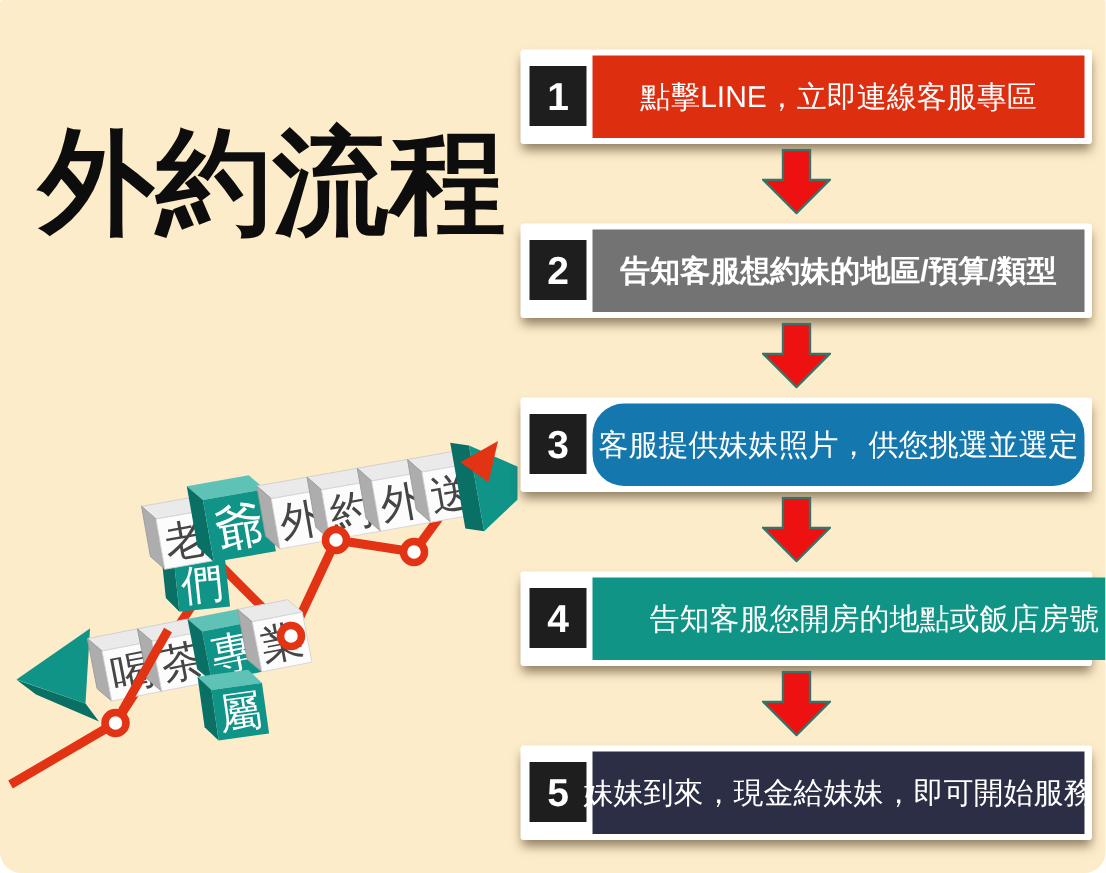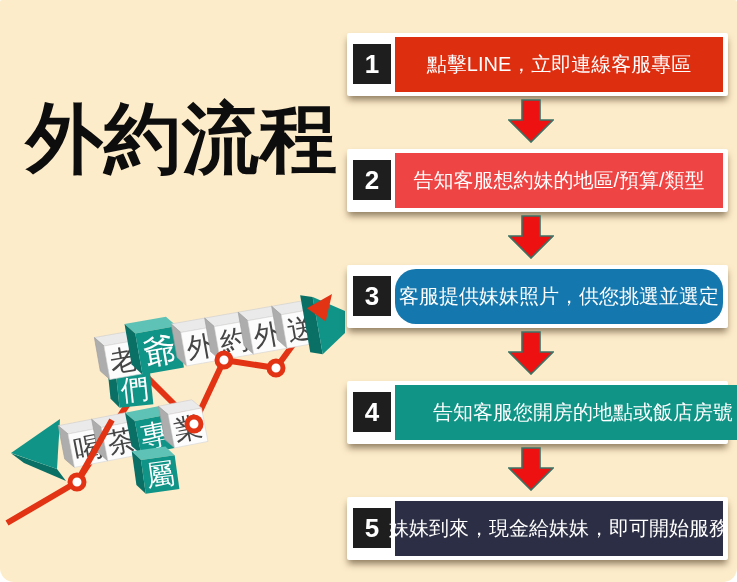--- a/index.html
+++ b/index.html
@@ -3,21 +3,21 @@
 <meta charset="utf-8">
 <style>
   html,body{margin:0;padding:0;background:#ffffff;}
   .canvas{
     position:relative;width:737px;height:582px;overflow:hidden;
     background:#fdecca;border-radius:2px 2px 14px 14px;
     font-family:"Liberation Sans",sans-serif;
   }
   
   .title{
-    position:absolute;left:26px;top:96px;width:310px;
+    position:absolute;left:26px;top:80px;width:310px;
     font-size:77px;font-weight:900;color:#0d0d0d;letter-spacing:1px;
     line-height:1.1;white-space:nowrap;
   }
   
   .step{
     position:absolute;left:347px;width:381px;height:63px;background:#ffffff;
     border-radius:2px;box-shadow:0 5px 7px -1px rgba(55,35,12,.55);
   }
   .num{
     position:absolute;left:6px;top:11px;width:38px;height:40px;background:#1e1e1e;
@@ -163,21 +163,21 @@
   <div class="step" style="top:33px">
     <div class="num">1</div>
     <div class="bar" style="background-color: rgb(221, 46, 16);">點擊LINE，立即連線客服專區</div>
   </div>
   <svg class="down-arrow" style="top:99px" viewBox="0 0 46 44">
       <polygon points="14,1 32,1 32,21 45,21 23,43 1,21 14,21"></polygon>
     </svg>
 
   <div class="step" style="top:149px">
     <div class="num">2</div>
-    <div class="bar" style="background-color: #ef4444;">告知客服想約妹的地區/預算/類型</div>
+    <div class="bar" style="background-color: #737373; font-weight: bold;">告知客服想約妹的地區/預算/類型</div>
   </div>
   <svg class="down-arrow" style="top:215px" viewBox="0 0 46 44">
       <polygon points="14,1 32,1 32,21 45,21 23,43 1,21 14,21"></polygon>
     </svg>
 
   <div class="step" style="top:265px">
     <div class="num">3</div>
     <div class="bar" style="background-color: rgb(20, 119, 173); border-radius: 21px;">客服提供妹妹照片，供您挑選並選定</div>
   </div>
   <svg class="down-arrow" style="top:331px" viewBox="0 0 46 44">

